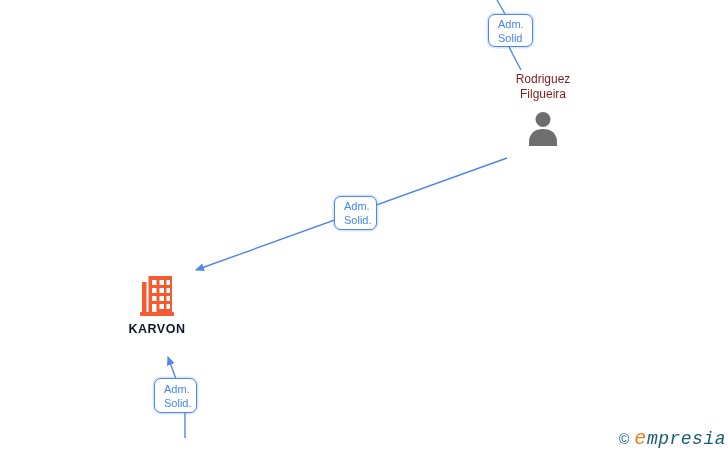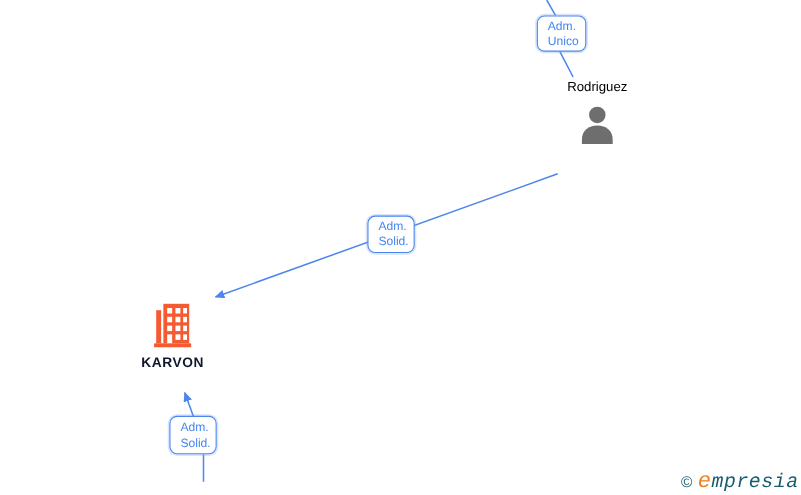--- a/index.html
+++ b/index.html
@@ -18,21 +18,21 @@
     border-radius:7px;
     box-shadow:0 0 0 1.5px rgba(110,160,250,0.28);
     color:#4285f4;
     font-size:11px;line-height:14px;
     display:flex;flex-direction:column;justify-content:center;
     padding-left:9px;box-sizing:border-box;
   }
   .edge-label span{display:block;}
   .node{position:absolute;z-index:2;text-align:center;cursor:pointer;}
   .person-name{
-    color:#000000;font-size:12px;line-height:15px;
+    color:#7f1d1d;font-size:12px;line-height:15px;
   }
   .person-icon-wrap{margin-top:9px;}
   .company-name{
     color:#0f172a;font-size:12.5px;line-height:14.5px;
     font-weight:bold;letter-spacing:0.5px;margin-top:2px;
   }
   .company-name .ws{word-spacing:6px;}
   .watermark{
     position:absolute;right:2px;bottom:2px;z-index:4;
     display:flex;align-items:baseline;gap:5px;
@@ -61,36 +61,37 @@
       <line x1="497" y1="0" x2="505" y2="14"></line>
       <line x1="509" y1="47" x2="521" y2="70"></line>
       <line x1="507" y1="158" x2="196" y2="270" marker-end="url(#arrow)"></line>
       <line x1="176" y1="379" x2="168" y2="357" marker-end="url(#arrow)"></line>
       <line x1="185" y1="413" x2="185" y2="438"></line>
     </g>
   </svg>
 
   <div class="edge-label" style="left:488px;top:14px;width:45px;height:33px">
     <span>Adm.</span>
-    <span>Unico</span>
+    <span>Solid</span>
   </div>
 
   <div class="edge-label" style="left:334px;top:196px;width:43px;height:34px">
     <span>Adm.</span>
     <span>Solid.</span>
   </div>
 
   <div class="edge-label" style="left:154px;top:378px;width:43px;height:35px">
     <span>Adm.</span>
     <span>Solid.</span>
   </div>
 
   <div class="node" style="left:483px;top:72px;width:120px;">
     <div class="person-name">
       <div>Rodriguez</div>
+      <div>Filgueira</div>
     </div>
     <div class="person-icon-wrap">
       <svg width="34" height="36" viewBox="0 0 34 36">
         <circle cx="17" cy="8.5" r="7.5" fill="#6e6e6e"></circle>
         <path d="M3,35 L3,31 C3,22.5 9,18 17,18 C25,18 31,22.5 31,31 L31,35 Z" fill="#6e6e6e"></path>
       </svg>
     </div>
   </div>
 
   <div class="node" style="left:87px;top:276px;width:140px;">

